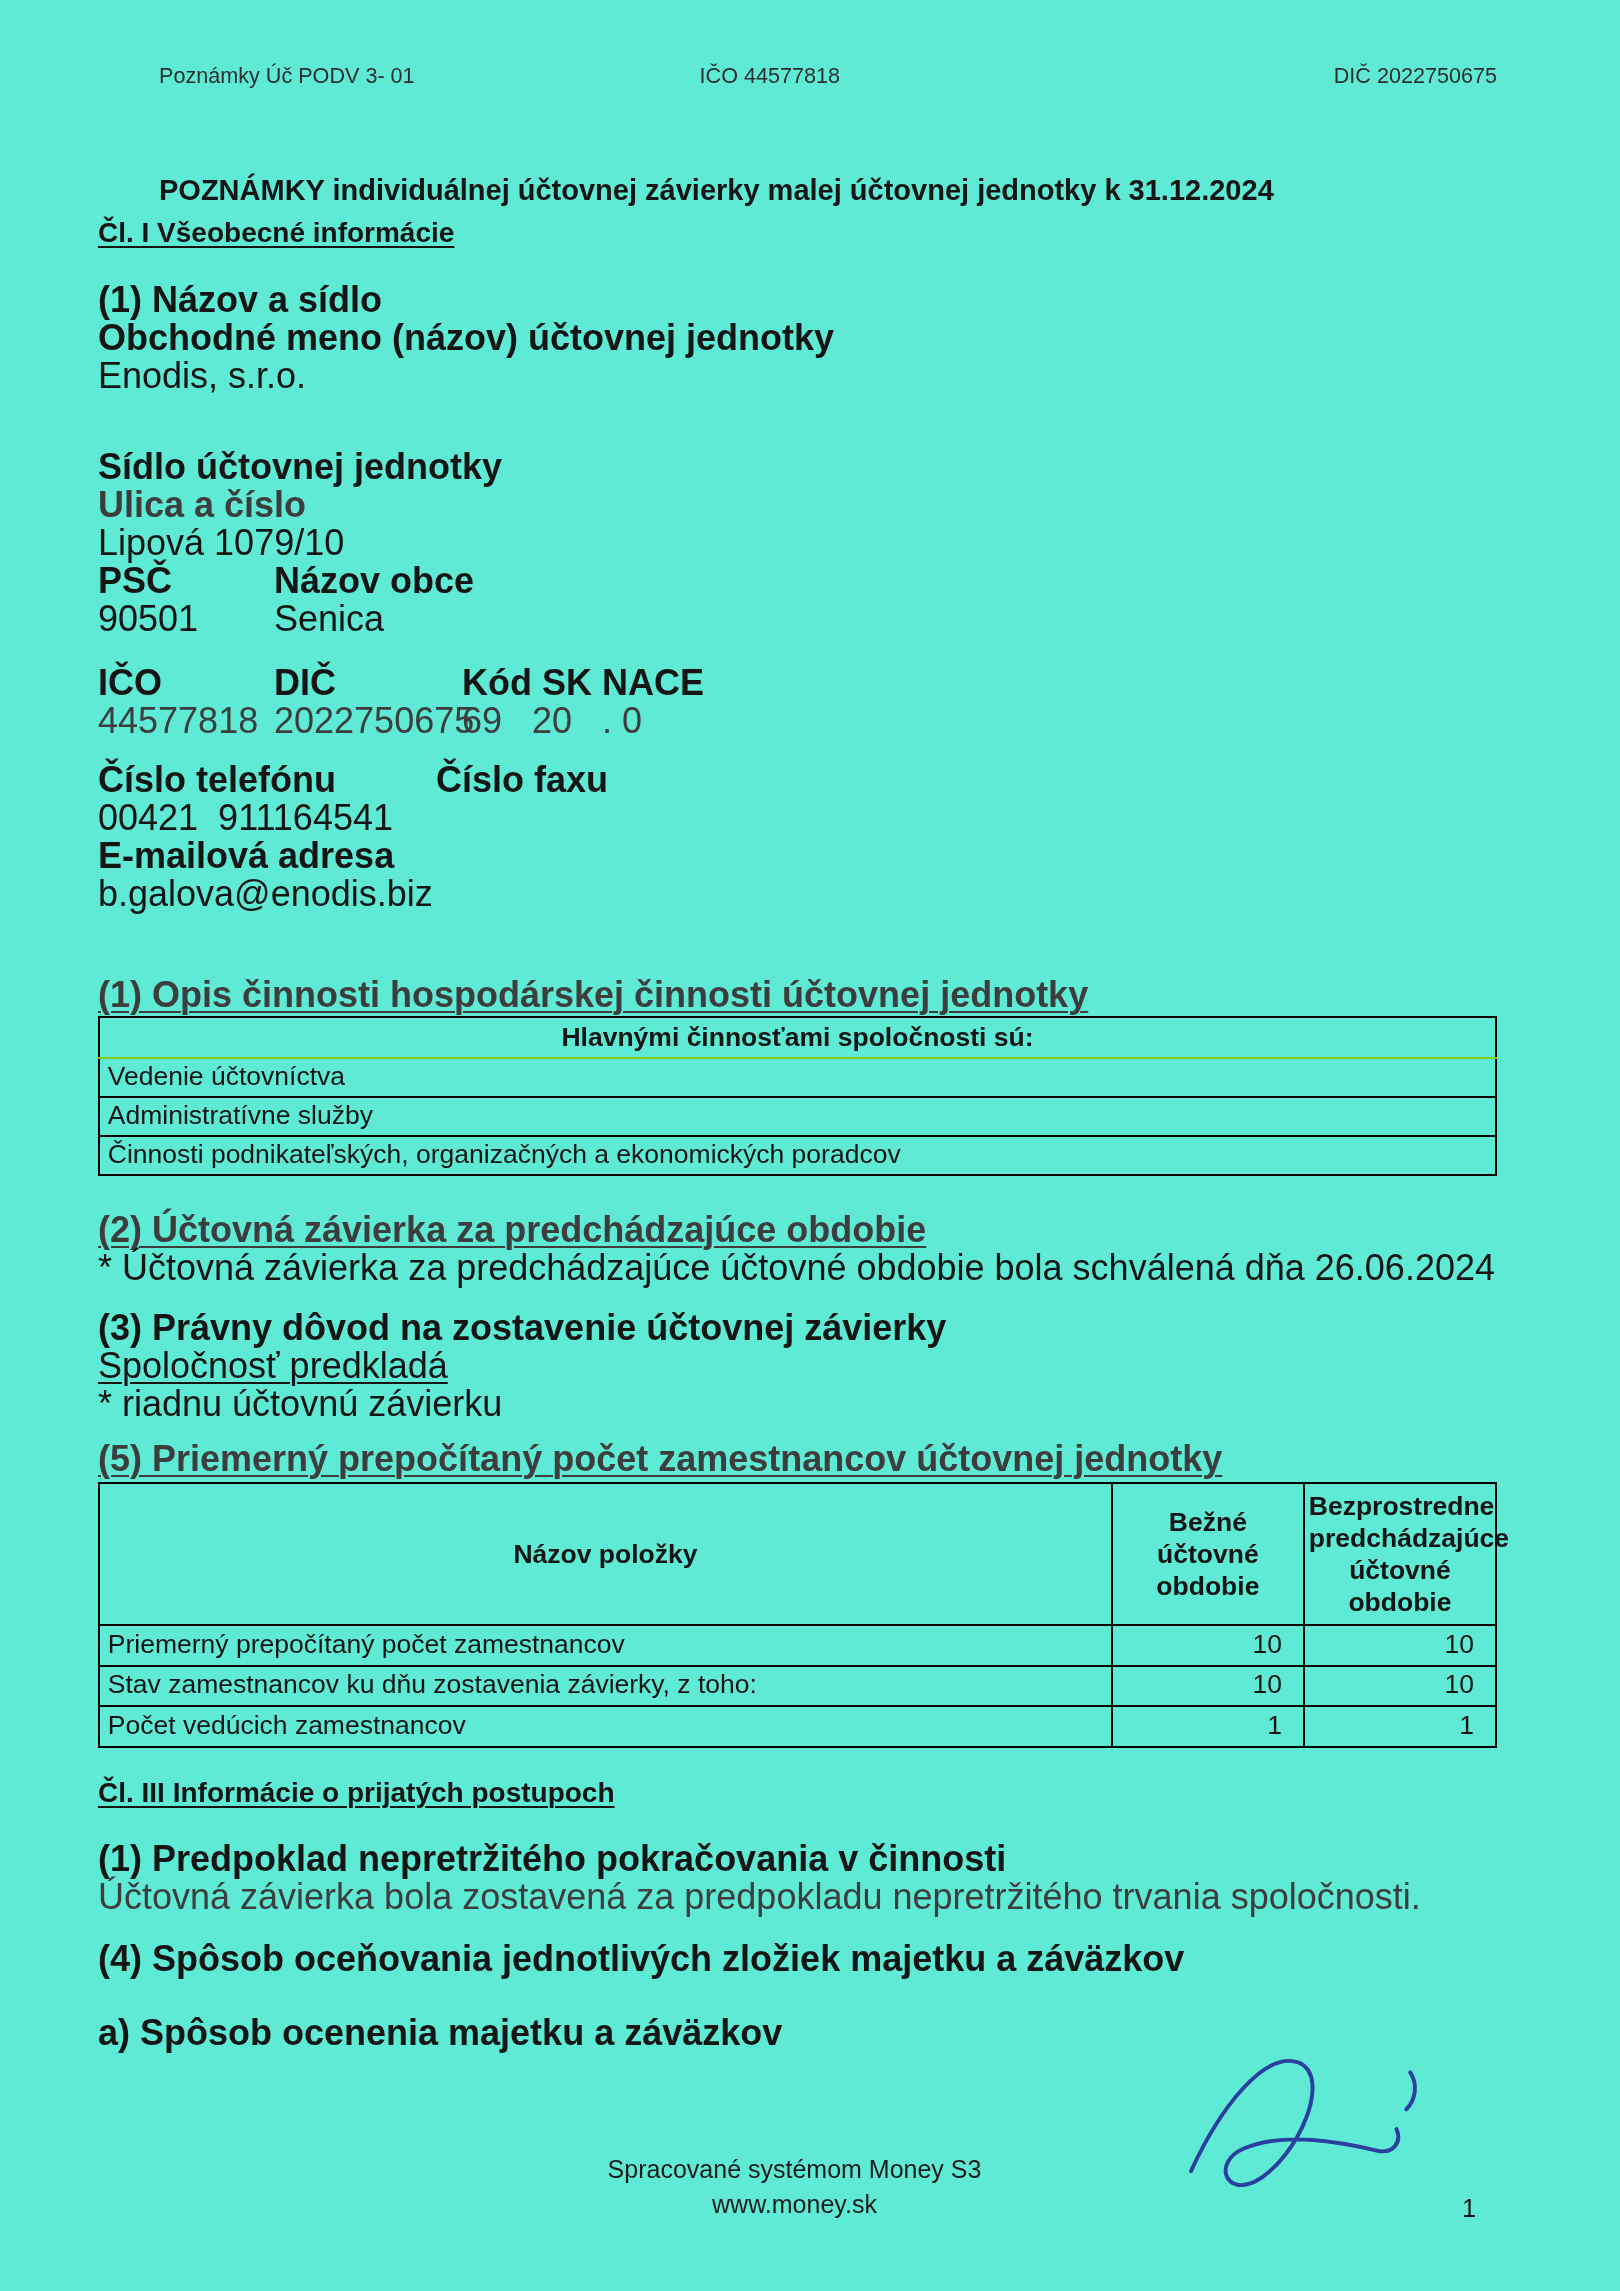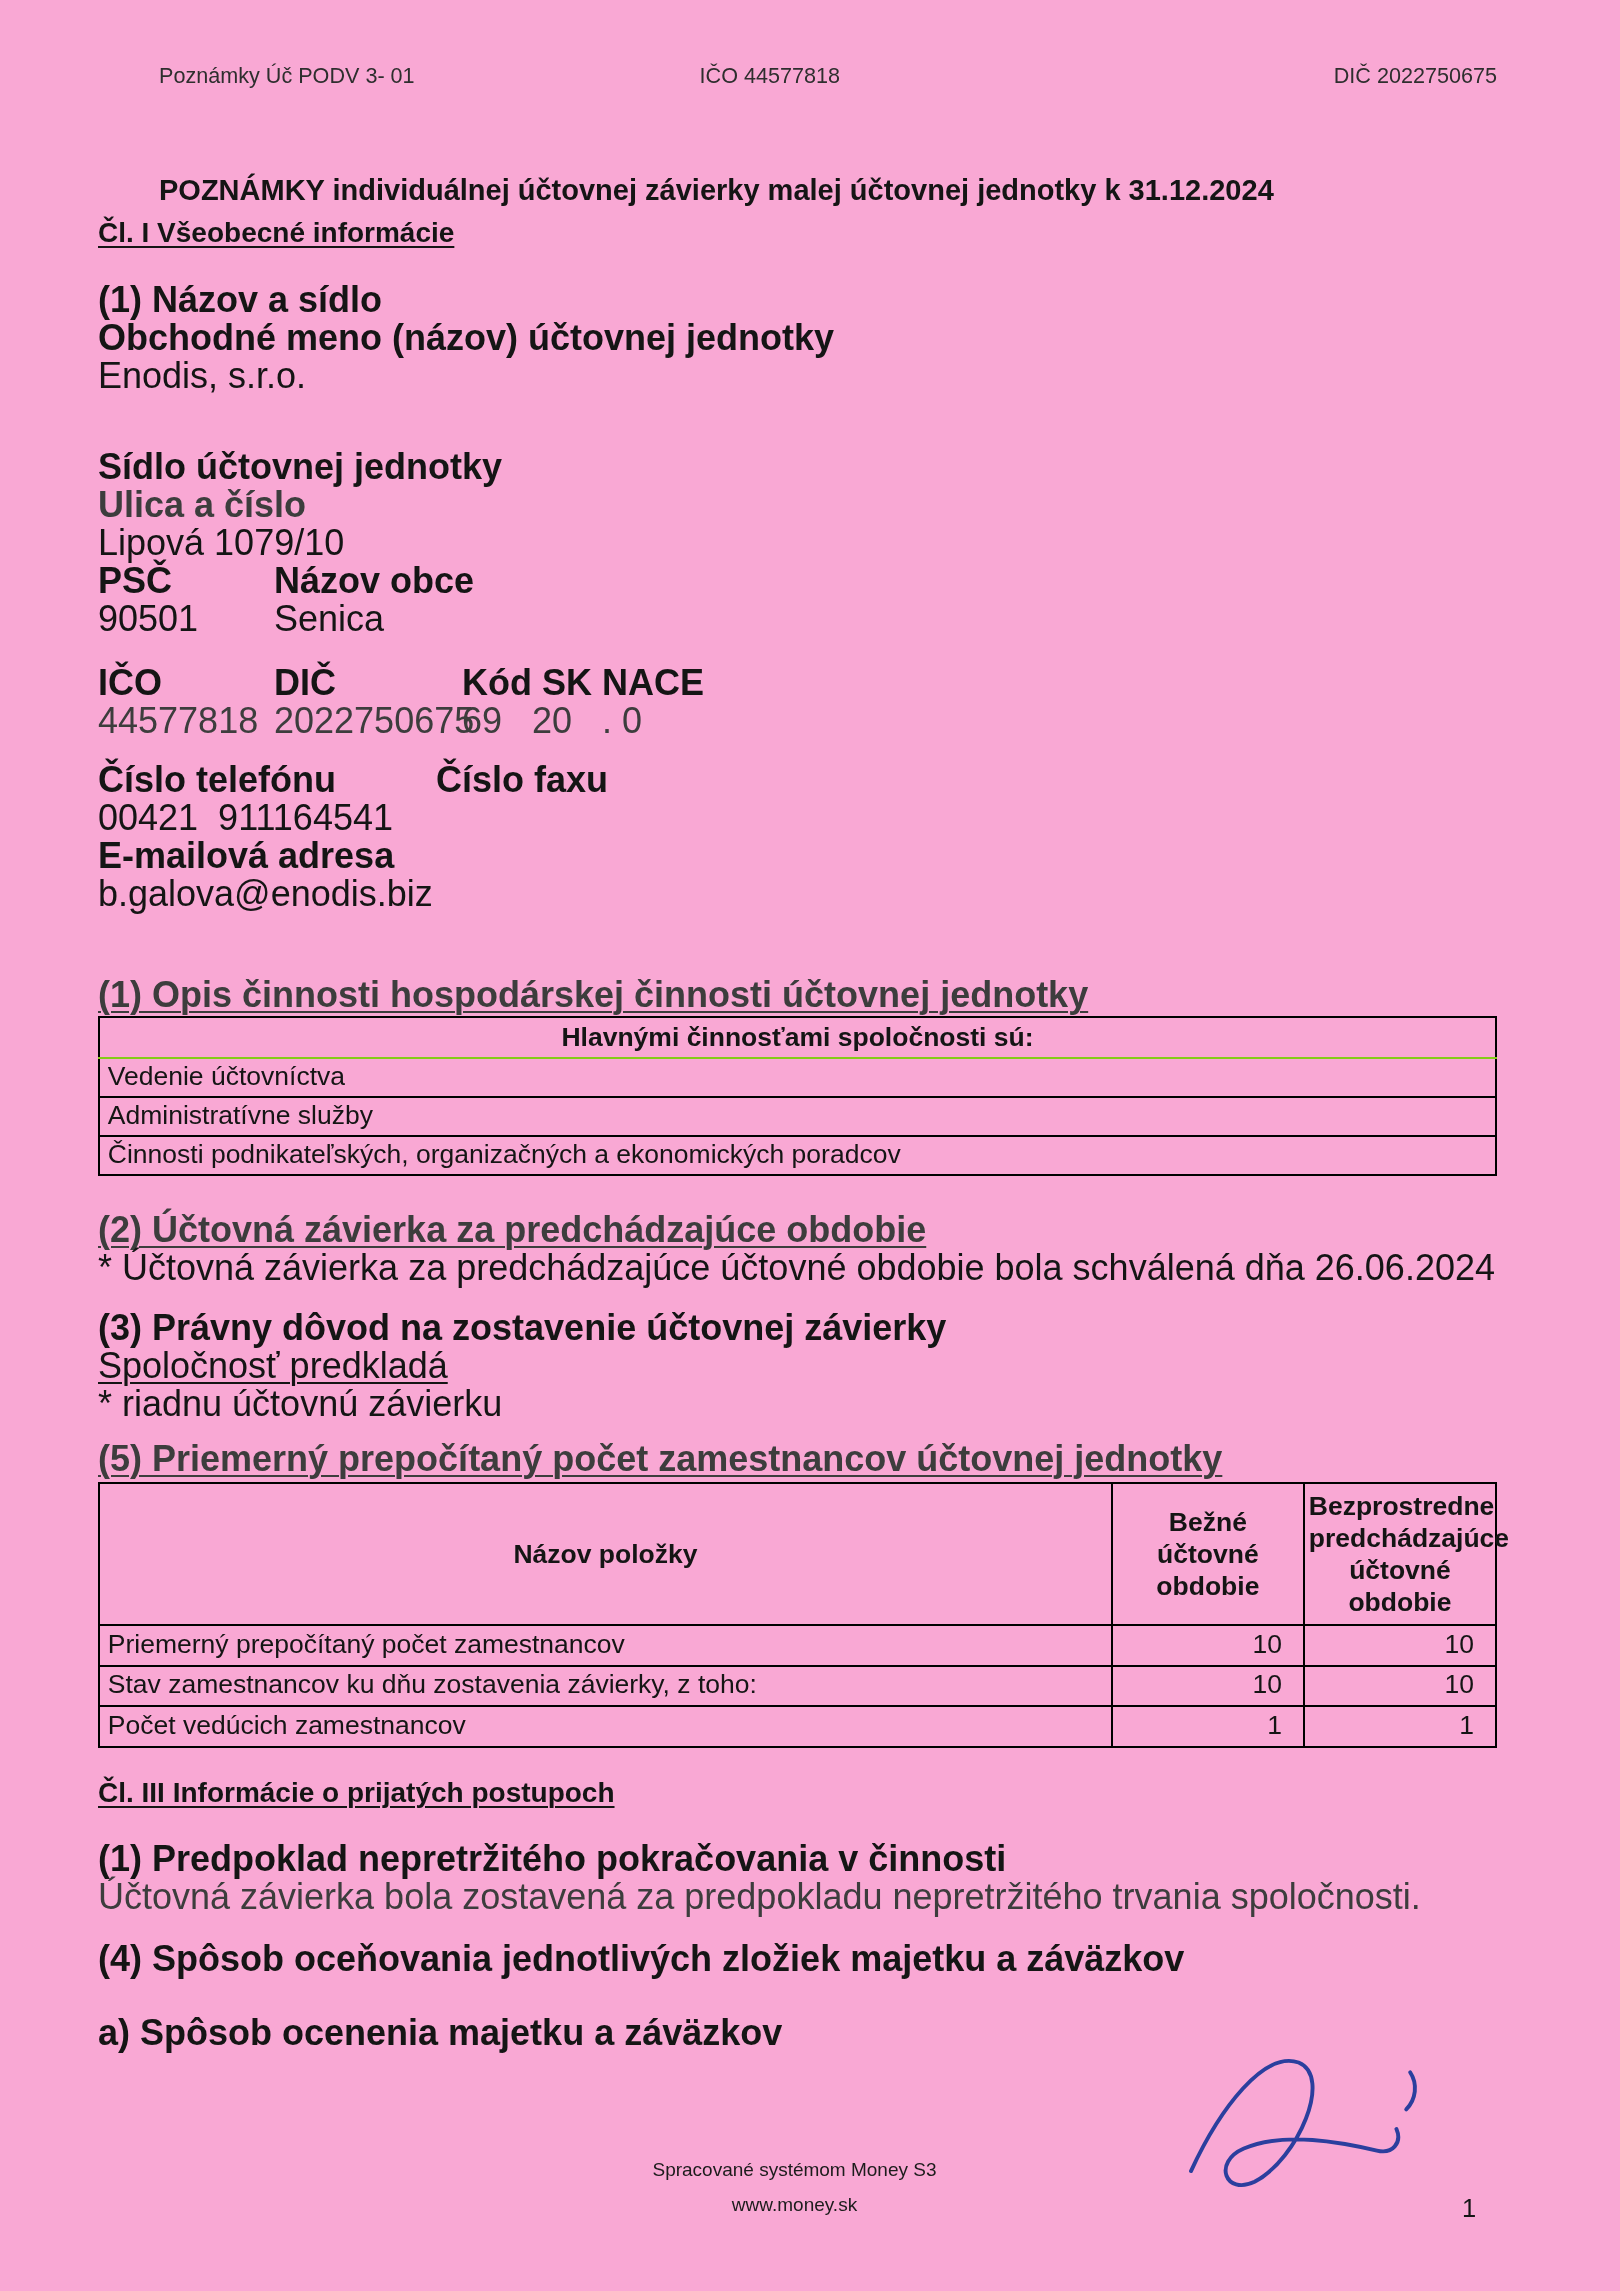--- a/index.html
+++ b/index.html
@@ -1,19 +1,19 @@
 <!DOCTYPE html>
 <html><head>
 <meta charset="utf-8">
 <style>
   * { margin: 0; padding: 0; box-sizing: border-box; }
   html, body { background: #ffffff; }
   .page {
     width: 1620px; height: 2292px;
-    background: #f9a8d4;
+    background: #5eead4;
     position: relative;
     font-family: "Liberation Sans", sans-serif;
     color: #151515;
     padding: 63px 123px 0 98px;
     overflow: hidden;
   }
   .doc-header { display: flex; font-size: 21.6px; color: #2e2e2e; line-height: 25.5px; }
   .h-left  { flex: 0 0 43%; padding-left: 61px; }
   .h-center{ flex: 1; }
   .h-right { flex: 0 0 auto; }
@@ -53,21 +53,21 @@
   .t1 td { border-top: 2px solid #000; font-size: 26.5px; padding: 2px 7.8px 3.9px; text-align: left; border-radius: 7px; }
 
   .t2 { border: 2.9px solid #000; margin-top: 3.9px; }
   .t2 th, .t2 td { border: 2px solid #000; }
   .t2 th { font-weight: bold; text-align: center; vertical-align: middle; font-size: 26.5px; line-height: 32px; padding: 5.9px 3.9px; }
   .t2 td { font-size: 26.5px; padding: 2.9px 7.8px 4.9px; vertical-align: middle; }
   .t2 .colname { width: 72.5%; }
   .t2 .colnum  { width: 13.75%; }
   .t2 td.val { text-align: right; padding-right: 21px; }
 
-  .footer { position: absolute; left: 92px; right: 123px; top: 2152px; text-align: center; font-size: 19px; line-height: 35px; color: #1c1c1c; }
+  .footer { position: absolute; left: 92px; right: 123px; top: 2152px; text-align: center; font-size: 25px; line-height: 35px; color: #1c1c1c; }
   .page-number { position: absolute; top: 2194px; left: 1462px; font-size: 25.5px; }
   .signature { position: absolute; top: 2039px; left: 1171px; width: 265px; height: 181px; }
 </style>
 </head>
 <body>
 
 <div class="page">
 
   <div class="doc-header">
     <span class="h-left">Poznámky Úč PODV 3- 01</span>

